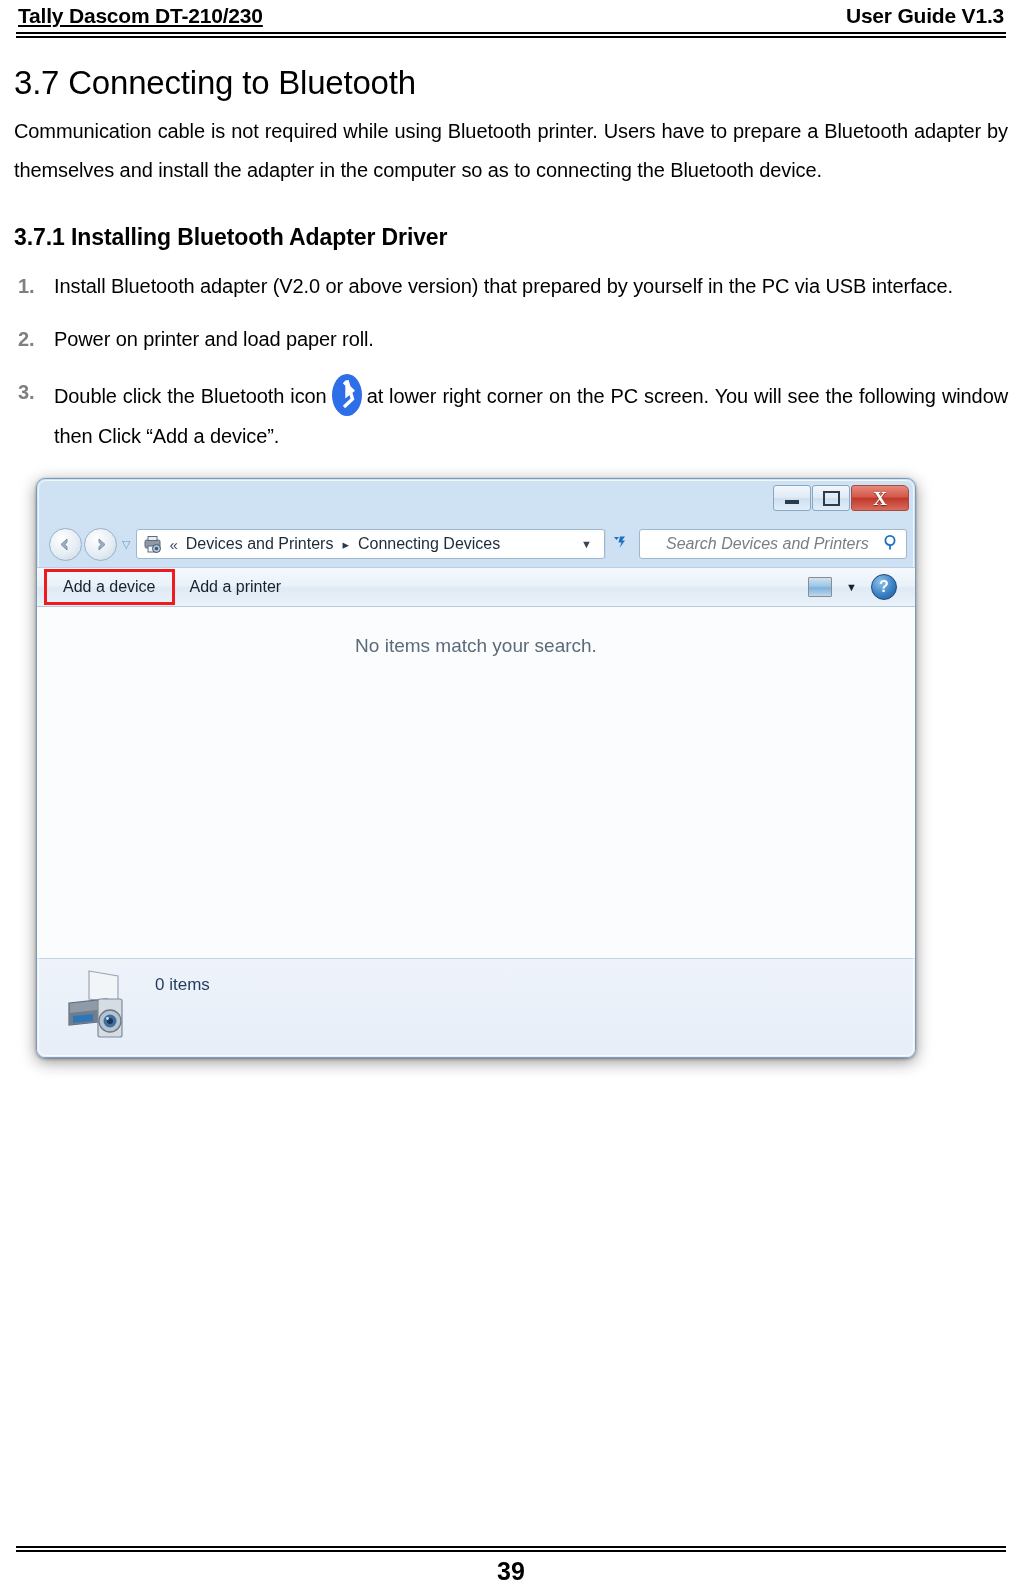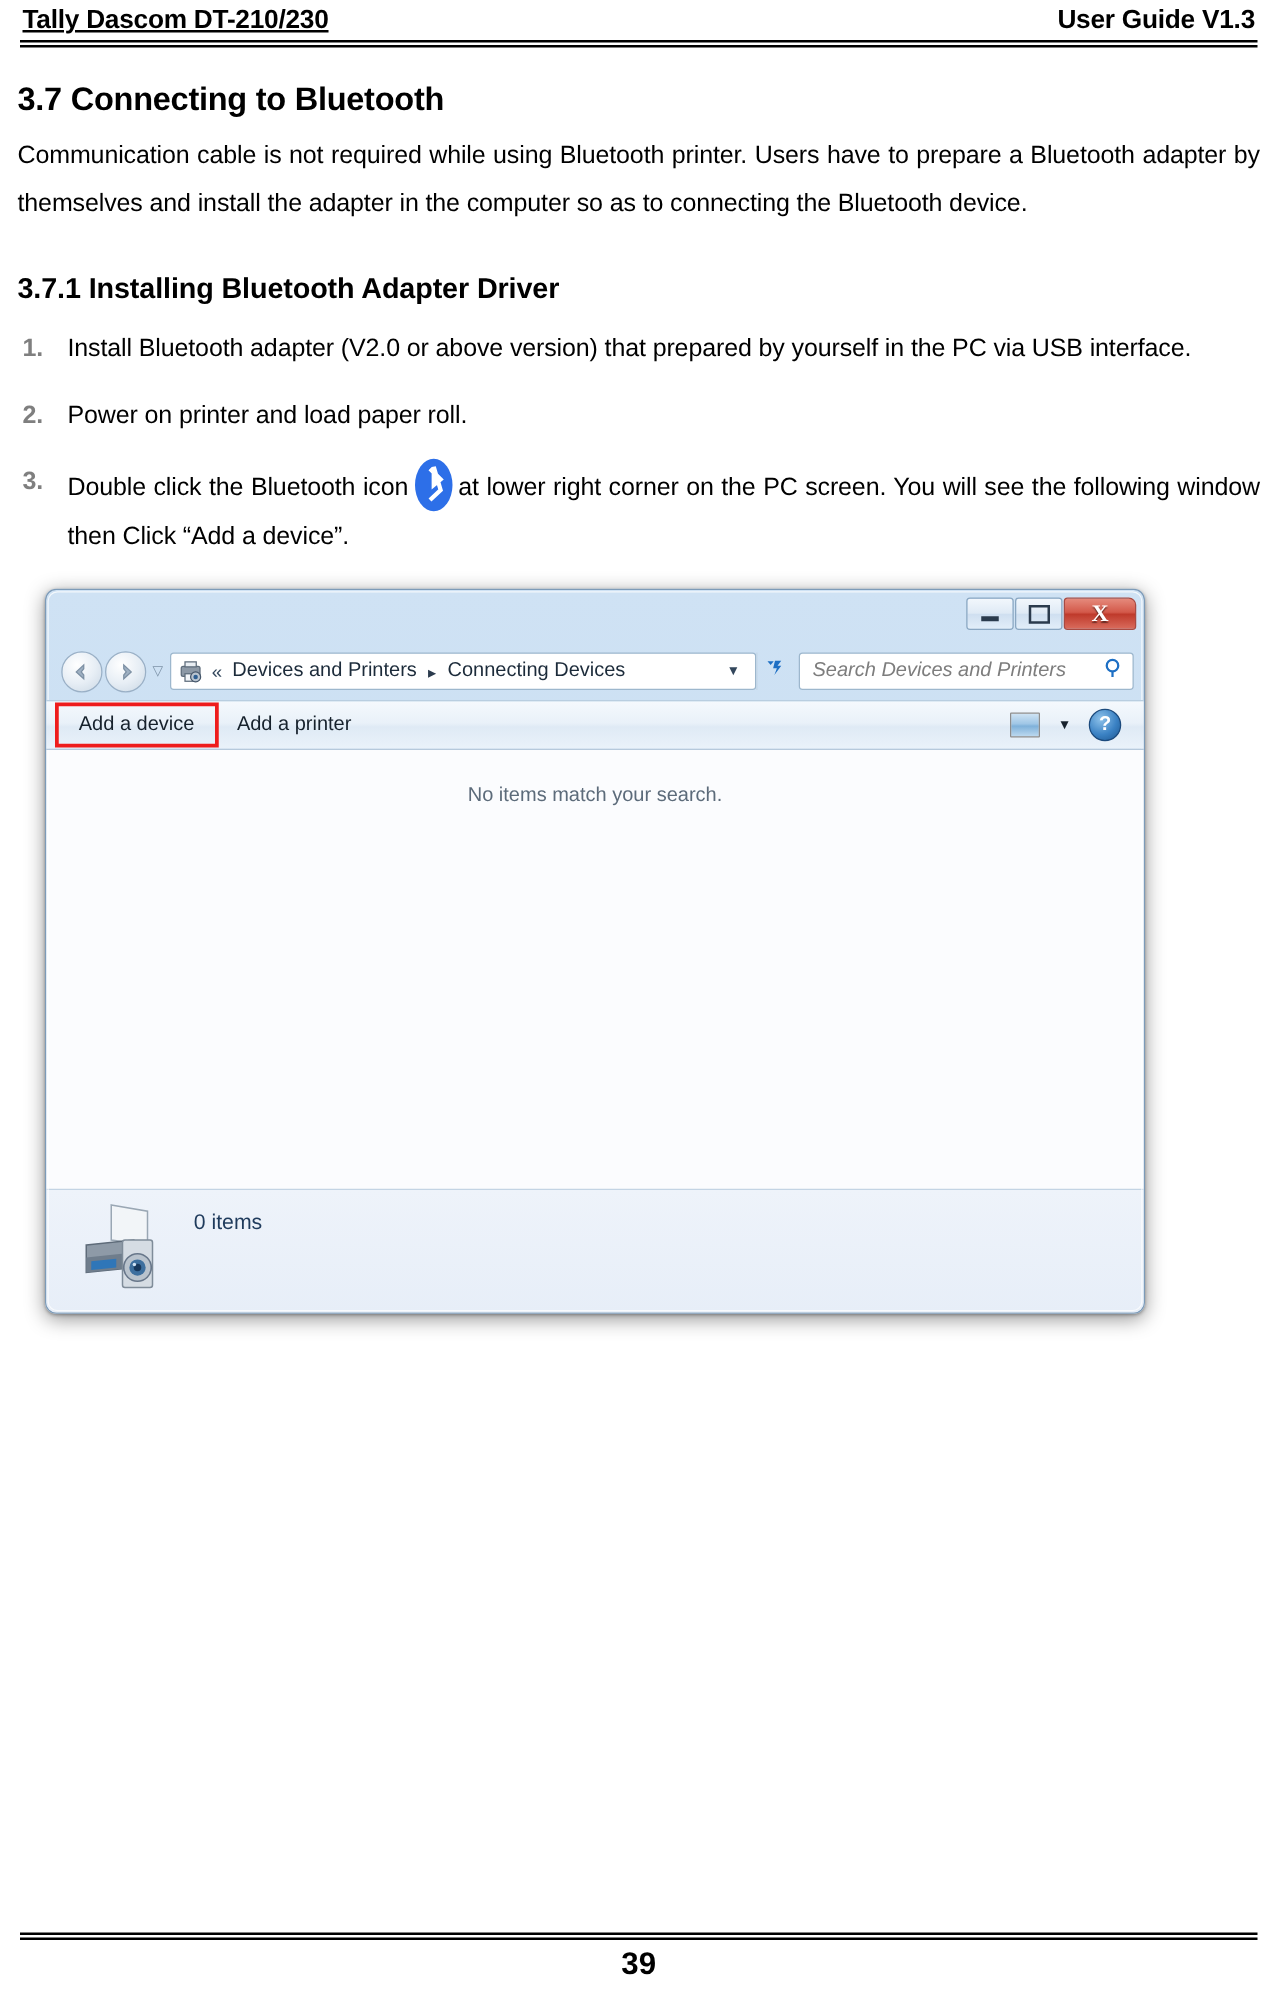--- a/index.html
+++ b/index.html
@@ -39,22 +39,22 @@
 
   .rule-double {
     border-top: 2px solid #000;
     border-bottom: 2px solid #000;
     height: 2px;
     margin: 2px 2px 0 2px;
   }
 
   
   h1.sec-title {
-    font-size: 26px;
-    font-weight: bold;
+    font-size: 33px;
+    font-weight: normal;
     margin: 26px 0 10px 0;
     letter-spacing: -0.2px;
   }
   h2.subsec-title {
     font-size: 23px;
     font-weight: bold;
     margin: 34px 0 16px 0;
     letter-spacing: -0.1px;
   }
 
@@ -243,21 +243,21 @@
   }
   .searchbox {
     width: 268px;
     height: 30px;
     margin-left: 6px;
     background: #ffffff;
     border: 1px solid #9db7cd;
     border-radius: 3px;
     display: flex;
     align-items: center;
-    padding: 0 6px 0 10px;
+    padding: 0 6px 0 26px;
     box-sizing: border-box;
   }
   .search-ph {
     flex: 1;
     font-style: italic;
     color: #7d7d7d;
     font-size: 16px;
     white-space: nowrap;
     overflow: hidden;
   }
@@ -316,21 +316,21 @@
   
   .content {
     background: #fbfcfe;
     height: 352px;
     border-bottom: 1px solid #c3d4e4;
     text-align: center;
     box-sizing: border-box;
     padding-top: 28px;
   }
   .no-items {
-    font-size: 16px;
+    font-size: 19px;
     color: #5c6b7a;
   }
 
   
   .statusbar {
     height: 98px;
     background: linear-gradient(to bottom, #eef3fa 0%, #e7eef8 100%);
     display: flex;
     align-items: flex-start;
     padding: 10px 0 0 26px;

